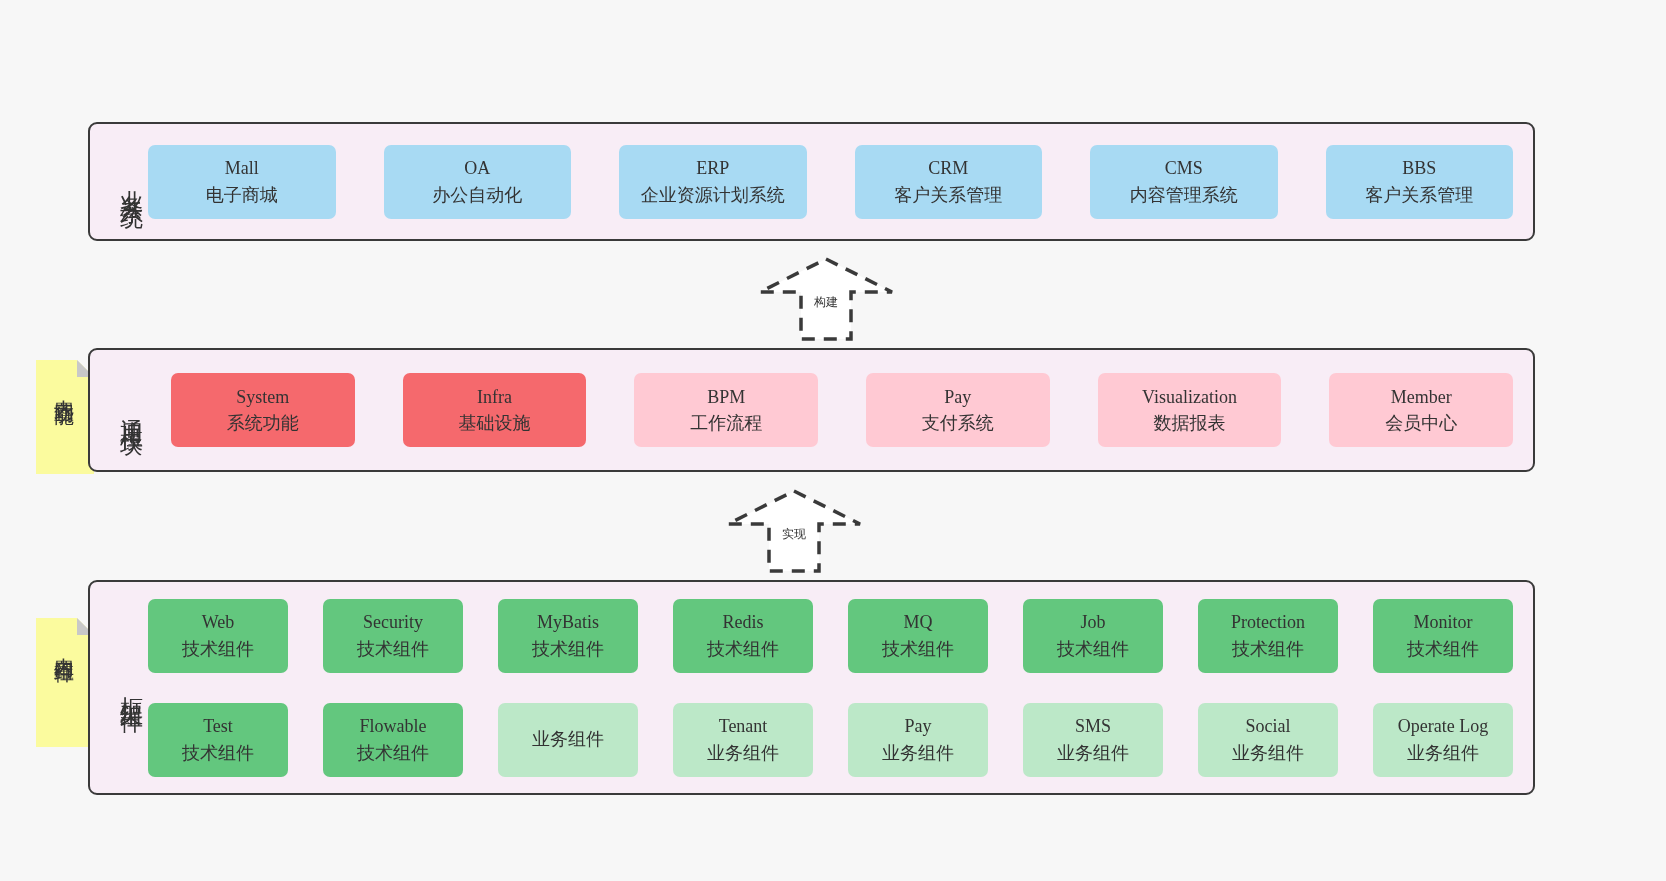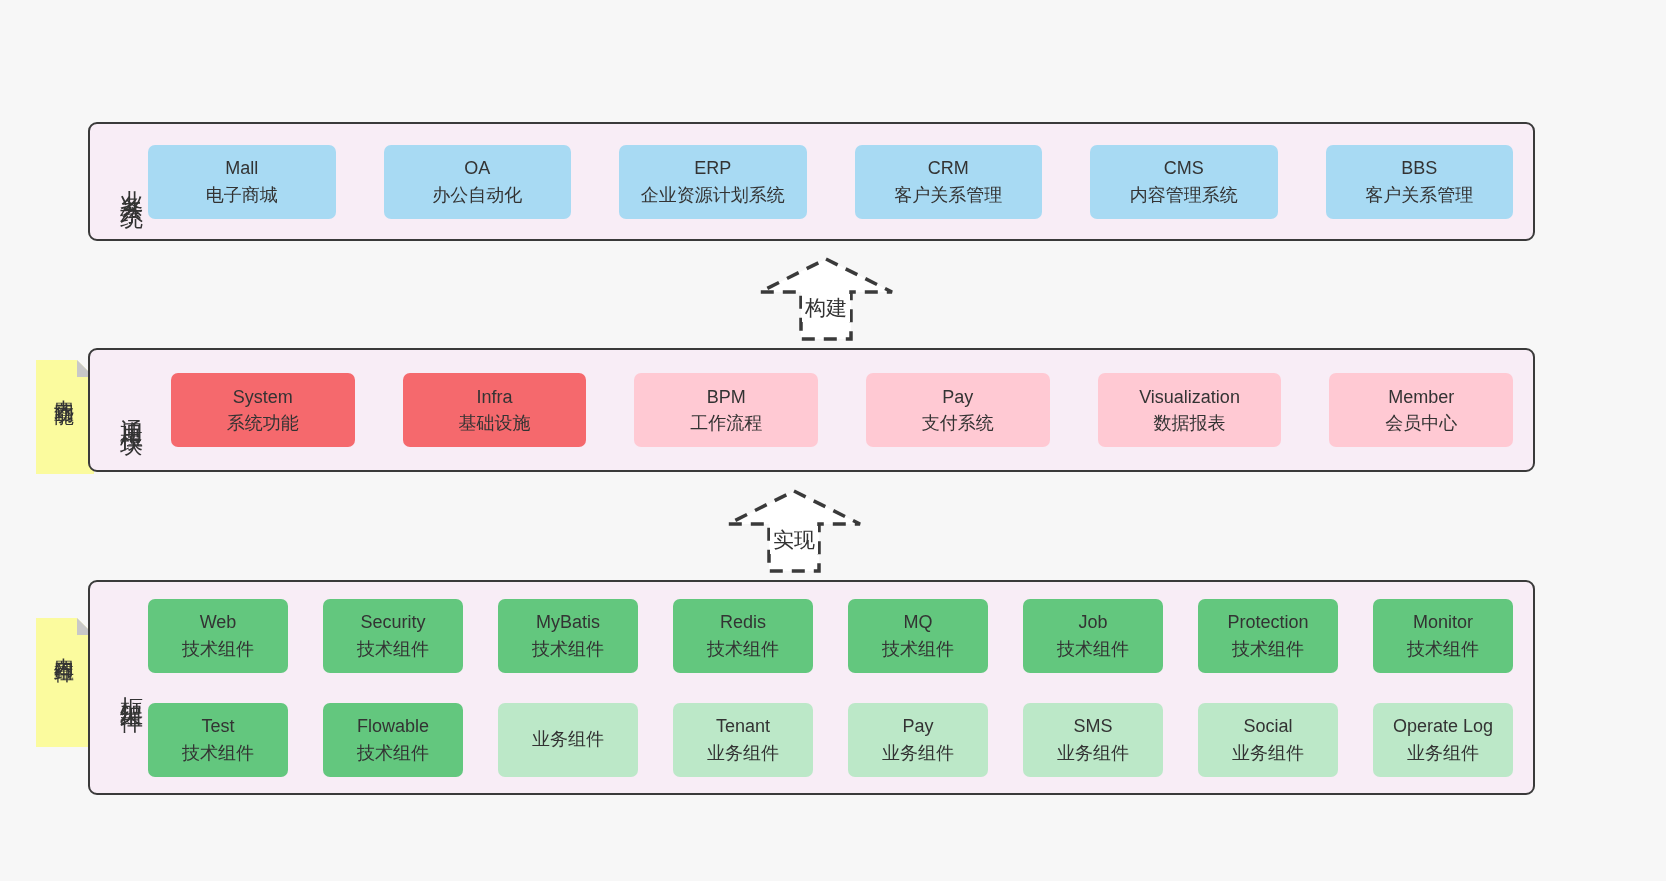--- a/index.html
+++ b/index.html
@@ -21,21 +21,21 @@
     flex:0 0 46px;display:flex;justify-content:center;
     writing-mode:vertical-rl;text-orientation:upright;
     font-size:23px;letter-spacing:5px;margin:0 auto;
   }
   .boxes{flex:1;display:flex;gap:48px;}
   .rows{flex:1;display:flex;flex-direction:column;gap:30px;}
   .rows .boxes{gap:35px;}
   .box{
     flex:1;height:74px;border-radius:7px;
     display:flex;flex-direction:column;align-items:center;justify-content:center;
-    text-align:left;font-size:18px;line-height:1.45;padding:2px 6px;box-sizing:border-box;
+    text-align:left;font-size:18px;line-height:1.45;padding:2px 6px;box-sizing:border-box;font-family:Liberation Serif, serif;
   }
   .box.blue{background:var(--blue);}
   .box.red{background:var(--red);}
   .box.pink{background:var(--pink);}
   .box.green{background:var(--green);}
   .box.lgreen{background:var(--light_green);}
   .note{
     position:absolute;left:36px;width:58px;box-sizing:border-box;
     background:var(--note_yellow);z-index:0;
     display:flex;justify-content:center;padding-top:24px;
@@ -57,21 +57,21 @@
   .arrow{position:absolute;width:140px;height:86px;z-index:2;}
   #arrow1{left:756px;top:256px;}
   #arrow2{left:724px;top:488px;}
   .arrow svg{display:block;width:100%;height:100%;}
   .arrow-poly{
     fill:var(--arrow_fill);stroke:var(--border);
     stroke-width:3.5;stroke-dasharray:13 9;stroke-linejoin:miter;
   }
   .arrow-label{
     position:absolute;left:50%;top:38px;transform:translateX(-50%);
-    background:var(--arrow_fill);padding:0 3px;font-size:21px;white-space:nowrap;
+    background:var(--arrow_fill);padding:0 3px;font-size:12px;white-space:nowrap;
   }
 </style>
 </head>
 <body>
 
 <div class="stage">
 
   <section class="layer" id="layer1">
     <div class="layer-title">业务系统</div>
     <div class="boxes">

